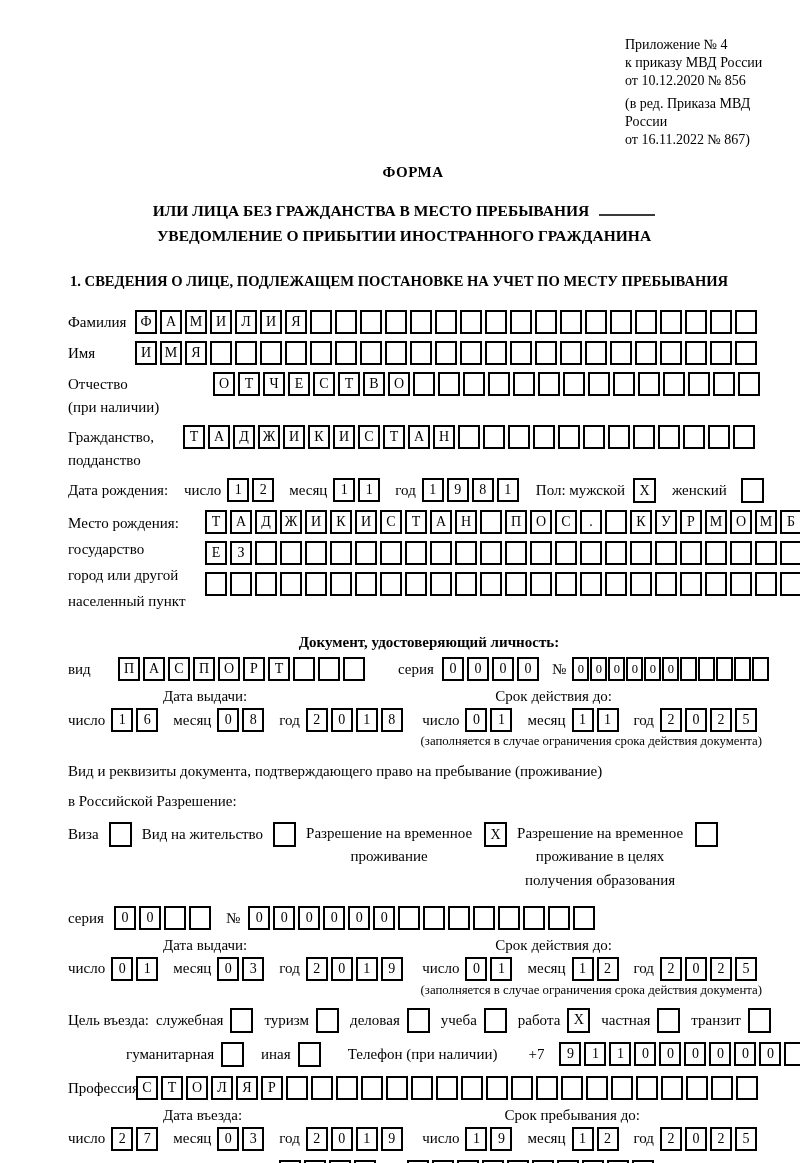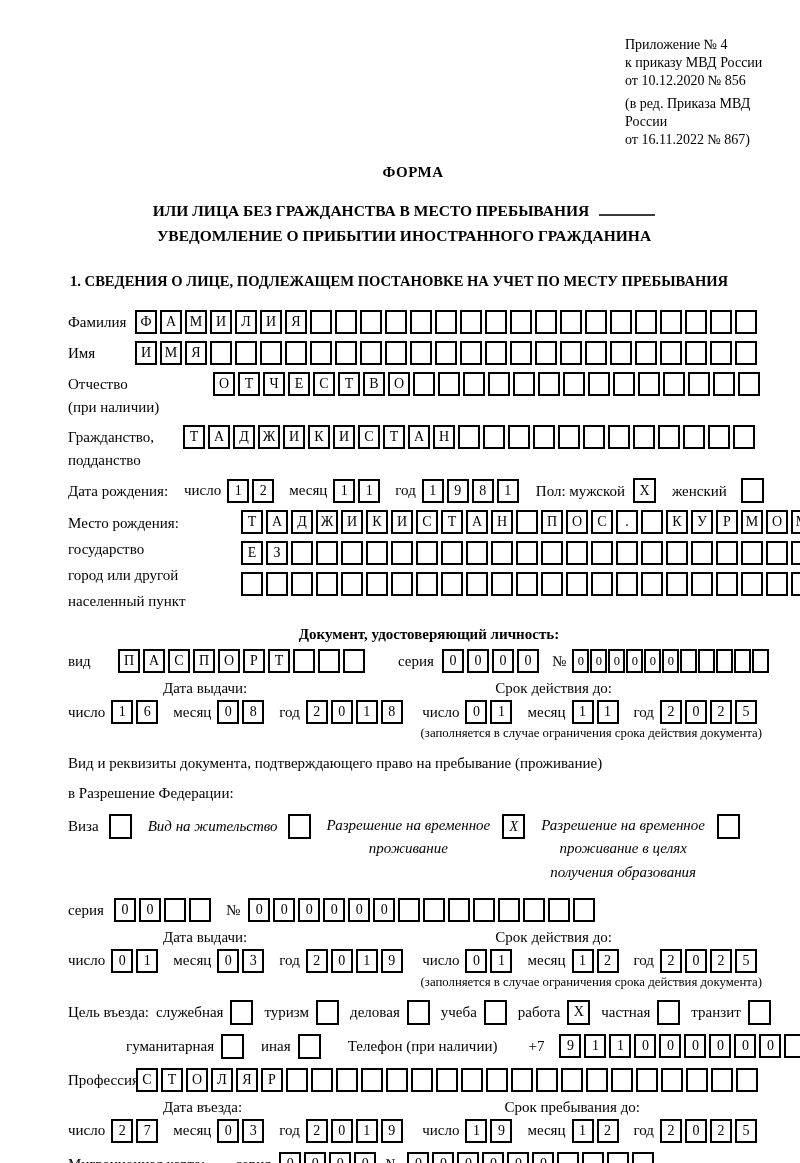--- a/index.html
+++ b/index.html
@@ -48,21 +48,21 @@
   .note{font-size:12.8px;text-align:right;margin:2px 28px 10px 0;}
 
   
   .para{line-height:1.7;margin-top:4px;}
 
   
   .opt-row{display:flex;align-items:flex-start;margin:8px 0 14px 0;}
   .opt{display:flex;align-items:flex-start;}
   .opt .lbl{line-height:24px;margin-right:10px;}
   .opt-lines{text-align:center;line-height:1.55;margin-right:12px;}
-  .opt + .opt{margin-left:16px;font-style:italic;}
+  .opt + .opt{margin-left:10px;}
 
   
   .purpose-row{display:flex;align-items:center;margin-bottom:9px;flex-wrap:nowrap;}
   .purpose-row .lbl{margin-right:7px;}
   .purpose-row .cbox{margin-right:11px;}
 </style>
 </head>
 <body>
 
 <div class="page">
@@ -201,21 +201,21 @@
         <span class="cell"></span>
         <span class="cell"></span>
         <span class="cell"></span>
         <span class="cell"></span>
         <span class="cell"></span>
         <span class="cell"></span>
         <span class="cell"></span>
       </div>
   </div>
 
-  <div class="frow" style="align-items:center;">
+  <div class="frow" style="align-items:flex-start;">
     <div class="lbl w110">Дата рождения:</div>
     <div class="dgroup ml6">
         <span class="dlbl">число</span>
         <span class="cells">
           <span class="cell">1</span>
           <span class="cell">2</span>
         </span>
         <span class="dlbl">месяц</span>
         <span class="cells">
           <span class="cell">1</span>
@@ -228,21 +228,21 @@
           <span class="cell">8</span>
           <span class="cell">1</span>
         </span>
       </div>
     <span class="lbl ml14">Пол: мужской</span>
     <span class="cbox ml8">X</span>
     <span class="lbl ml16">женский</span>
     <span class="cbox ml14"></span>
   </div>
 
-  <div class="frow" style="margin-bottom:12px;gap:36px;">
+  <div class="frow" style="margin-bottom:20px;">
     <div class="stack-lbl bp-lbl">
       <div>Место рождения:</div>
       <div>государство</div>
       <div>город или другой</div>
       <div>населенный пункт</div>
     </div>
     <div class="rowstack">
       <div class="cells">
           <span class="cell">Т</span>
           <span class="cell">А</span>
@@ -403,21 +403,21 @@
           <span class="cell">2</span>
           <span class="cell">0</span>
           <span class="cell">2</span>
           <span class="cell">5</span>
         </span>
       </div>
   </div>
   <div class="note">(заполняется в случае ограничения срока действия документа)</div>
 
   <div class="para">Вид и реквизиты документа, подтверждающего право на пребывание (проживание)</div>
-  <div class="para">в Разрешение Федерации:</div>
+  <div class="para">в Российской Разрешение:</div>
 
   <div class="opt-row">
     <div class="opt">
       <span class="lbl">Виза</span>
       <span class="cbox"></span>
     </div>
     <div class="opt">
       <span class="lbl">Вид на жительство</span>
       <span class="cbox"></span>
     </div>

